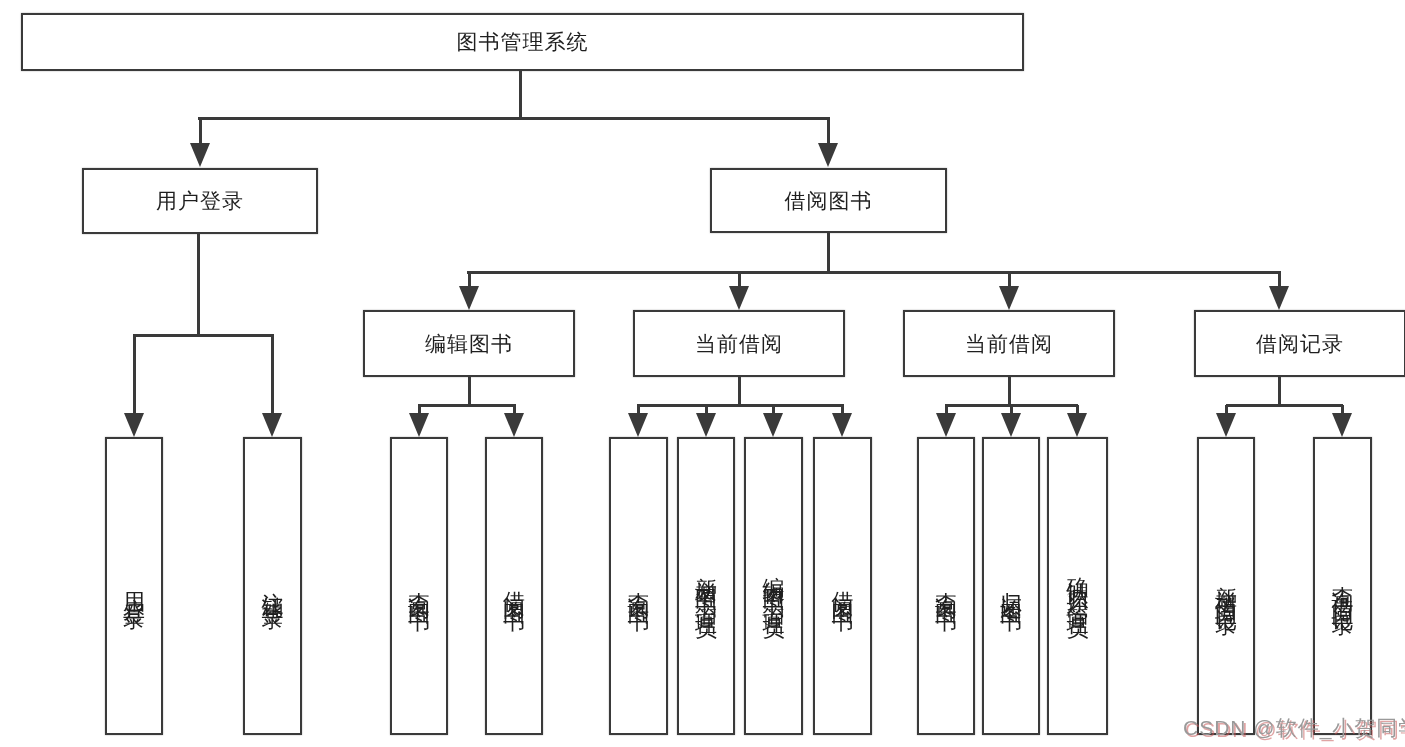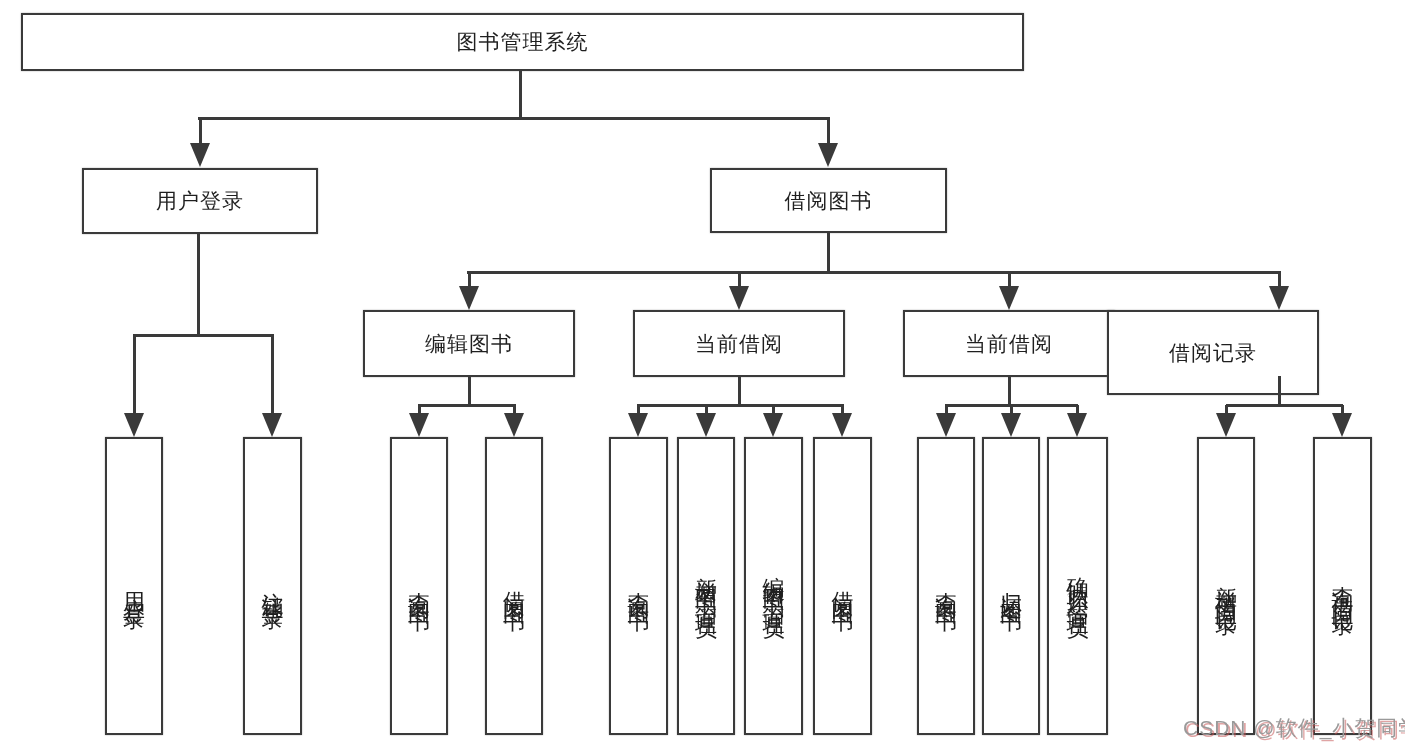--- a/index.html
+++ b/index.html
@@ -68,21 +68,21 @@
 <div id="canvas">
 
   <div class="box" style="left:21px;top:13px;width:1003px;height:58px;">图书管理系统</div>
 
   <div class="box" style="left:82px;top:168px;width:236px;height:66px;">用户登录</div>
   <div class="box" style="left:710px;top:168px;width:237px;height:65px;">借阅图书</div>
 
   <div class="box" style="left:363px;top:310px;width:212px;height:67px;">编辑图书</div>
   <div class="box" style="left:633px;top:310px;width:212px;height:67px;">当前借阅</div>
   <div class="box" style="left:903px;top:310px;width:212px;height:67px;">当前借阅</div>
-  <div class="box" style="left:1107px;top:310px;width:212px;height:85px;text-align:center;">借阅记录</div>
+  <div class="box" style="left:1194px;top:310px;width:212px;height:67px;text-align:center;">借阅记录</div>
 
   <div class="tbox" style="left:105px;top:437px;width:58px;height:298px;">
     <span>用户登录</span>
   </div>
   <div class="tbox" style="left:243px;top:437px;width:59px;height:298px;">
     <span>注销登录</span>
   </div>
 
   <div class="tbox" style="left:390px;top:437px;width:58px;height:298px;">
     <span>查询图书</span>

